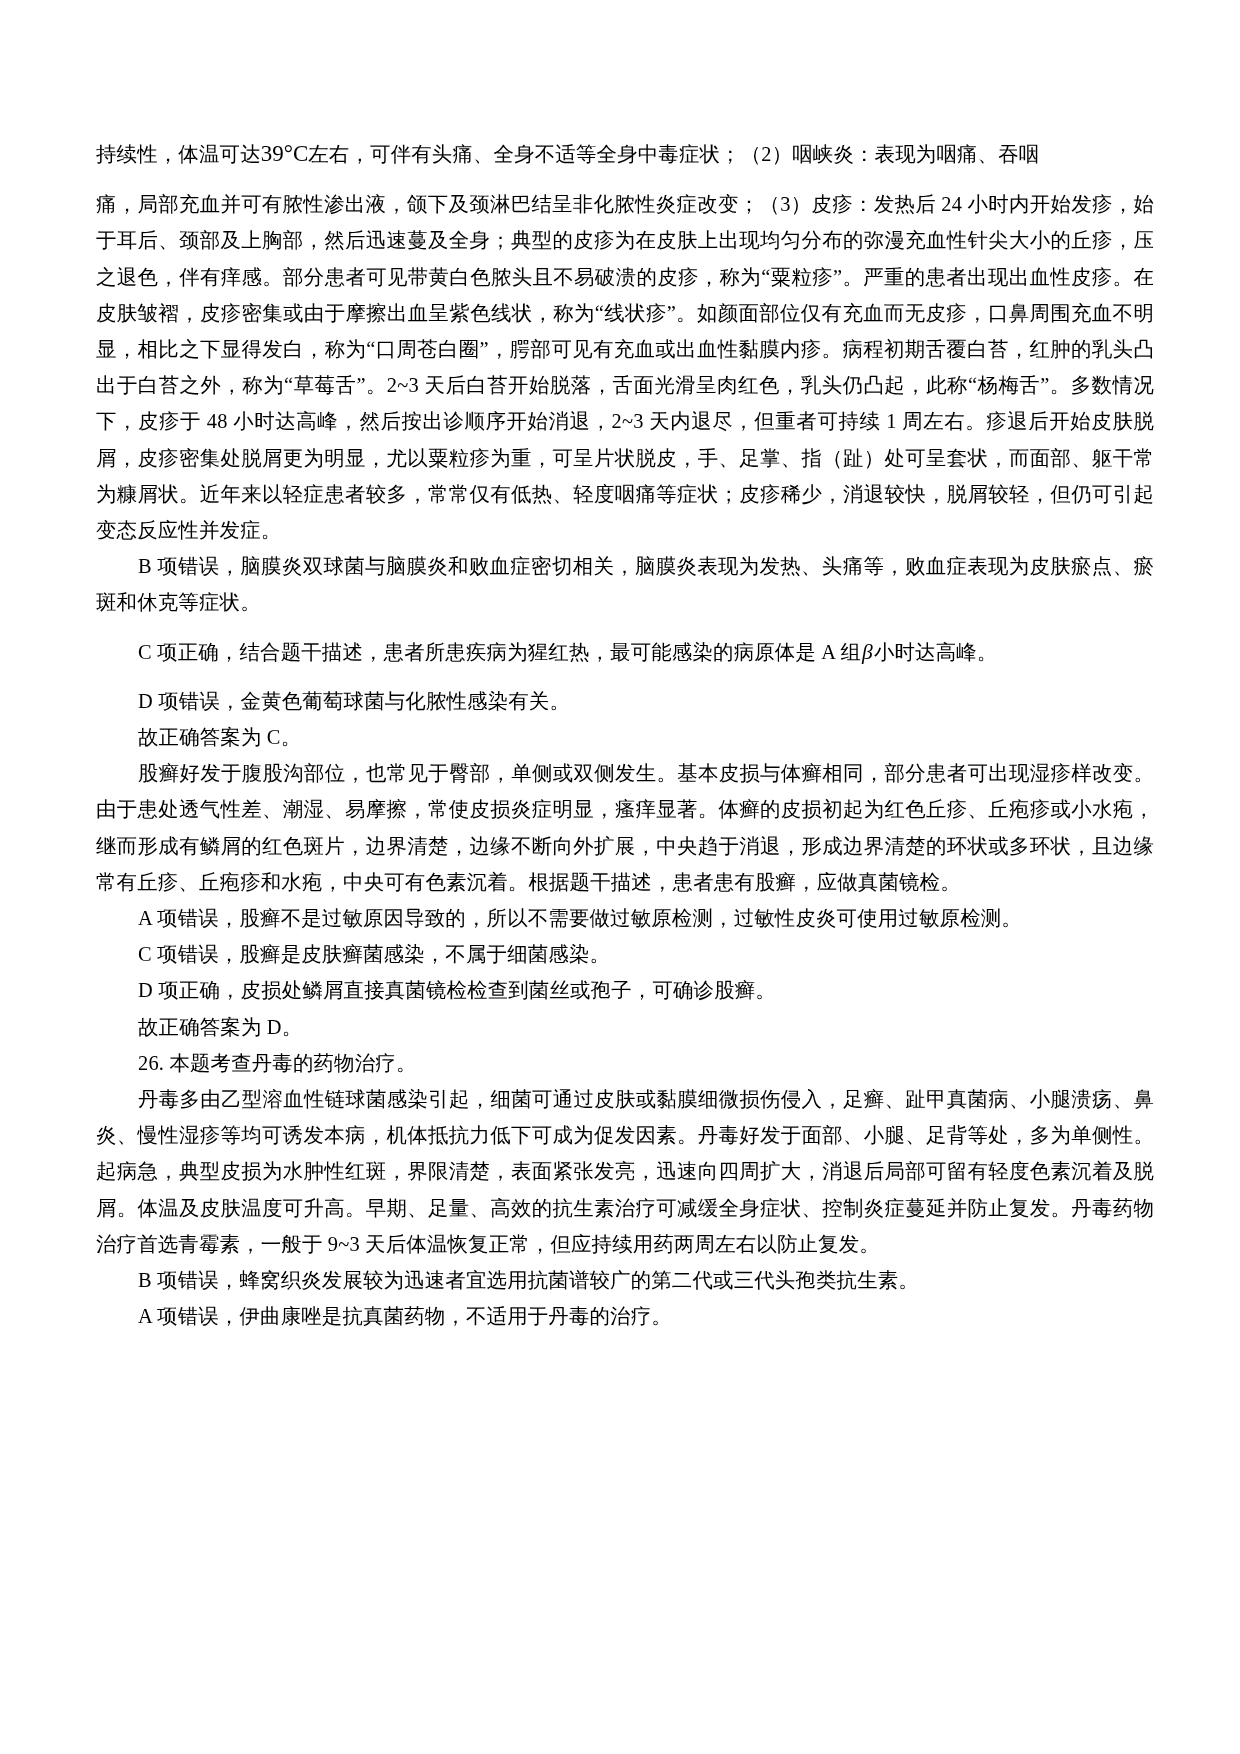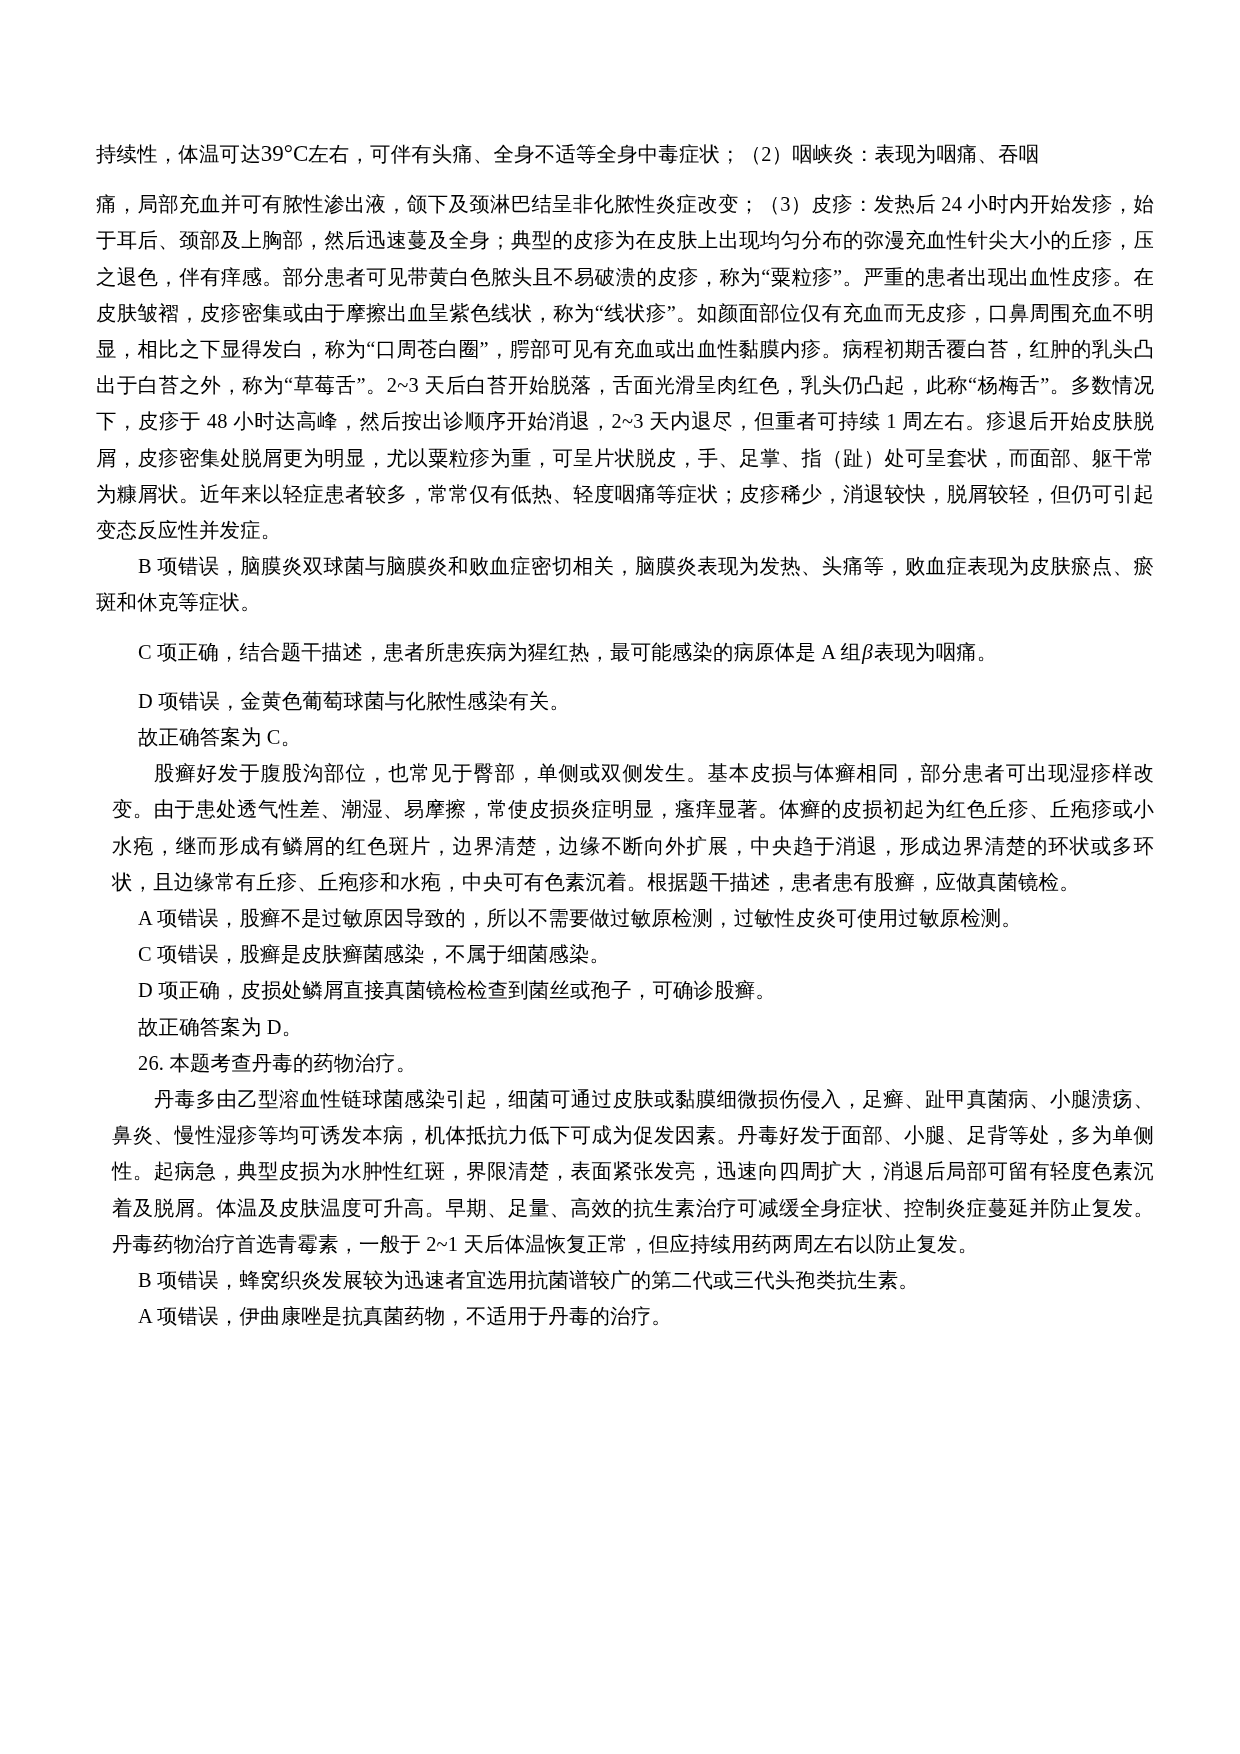--- a/index.html
+++ b/index.html
@@ -35,21 +35,20 @@
     margin: 0;
     font-size: 20.4px;
     line-height: 36.2px;
     text-align: justify;
     text-justify: inter-ideograph;
     letter-spacing: 0.2px;
     color: #000000;
   }
   p.indent {
     text-indent: 42px;
-    margin-left: 16px;
   }
   p.lead-first {
     margin-bottom: 14px;
   }
   p.gap-after {
     margin-bottom: 13px;
   }
   p.gap-before {
     margin-top: 13px;
   }
@@ -97,41 +96,41 @@
 <div class="page">
   <div class="content">
 
     <p class="body lead-first"><span>持续性，体温可达</span><span class="temp">39°C</span><span>左右，可伴有头痛、全身不适等全身中毒症状；（2）咽峡炎：表现为咽痛、吞咽</span></p>
 
     <p class="body">痛，局部充血并可有脓性渗出液，颌下及颈淋巴结呈非化脓性炎症改变；（3）皮疹：发热后 24 小时内开始发疹，始于耳后、颈部及上胸部，然后迅速蔓及全身；典型的皮疹为在皮肤上出现均匀分布的弥漫充血性针尖大小的丘疹，压之退色，伴有痒感。部分患者可见带黄白色脓头且不易破溃的皮疹，称为“粟粒疹”。严重的患者出现出血性皮疹。在皮肤皱褶，皮疹密集或由于摩擦出血呈紫色线状，称为“线状疹”。如颜面部位仅有充血而无皮疹，口鼻周围充血不明显，相比之下显得发白，称为“口周苍白圈”，腭部可见有充血或出血性黏膜内疹。病程初期舌覆白苔，红肿的乳头凸出于白苔之外，称为“草莓舌”。2~3 天后白苔开始脱落，舌面光滑呈肉红色，乳头仍凸起，此称“杨梅舌”。多数情况下，皮疹于 48 小时达高峰，然后按出诊顺序开始消退，2~3 天内退尽，但重者可持续 1 周左右。疹退后开始皮肤脱屑，皮疹密集处脱屑更为明显，尤以粟粒疹为重，可呈片状脱皮，手、足掌、指（趾）处可呈套状，而面部、躯干常为糠屑状。近年来以轻症患者较多，常常仅有低热、轻度咽痛等症状；皮疹稀少，消退较快，脱屑较轻，但仍可引起变态反应性并发症。</p>
 
 
     <p class="body opt-indent">B 项错误，脑膜炎双球菌与脑膜炎和败血症密切相关，脑膜炎表现为发热、头痛等，败血症表现为皮肤瘀点、瘀斑和休克等症状。</p>
 
-    <p class="body opt-indent gap-before gap-after"><span>C 项正确，结合题干描述，患者所患疾病为猩红热，最可能感染的病原体是 A 组</span><span class="beta">β</span><span>表现为咽痛。</span></p>
+    <p class="body opt-indent gap-before gap-after"><span>C 项正确，结合题干描述，患者所患疾病为猩红热，最可能感染的病原体是 A 组</span><span class="beta">β</span><span>小时达高峰。</span></p>
 
     <p class="body opt-indent">D 项错误，金黄色葡萄球菌与化脓性感染有关。</p>
 
     <p class="body opt-indent">故正确答案为 C。</p>
 
 
     <p class="body indent">股癣好发于腹股沟部位，也常见于臀部，单侧或双侧发生。基本皮损与体癣相同，部分患者可出现湿疹样改变。由于患处透气性差、潮湿、易摩擦，常使皮损炎症明显，瘙痒显著。体癣的皮损初起为红色丘疹、丘疱疹或小水疱，继而形成有鳞屑的红色斑片，边界清楚，边缘不断向外扩展，中央趋于消退，形成边界清楚的环状或多环状，且边缘常有丘疹、丘疱疹和水疱，中央可有色素沉着。根据题干描述，患者患有股癣，应做真菌镜检。</p>
 
     <p class="body opt-indent">A 项错误，股癣不是过敏原因导致的，所以不需要做过敏原检测，过敏性皮炎可使用过敏原检测。</p>
 
 
     <p class="body opt-indent">C 项错误，股癣是皮肤癣菌感染，不属于细菌感染。</p>
 
     <p class="body opt-indent">D 项正确，皮损处鳞屑直接真菌镜检检查到菌丝或孢子，可确诊股癣。</p>
 
     <p class="body opt-indent">故正确答案为 D。</p>
 
     <p class="body opt-indent">26. 本题考查丹毒的药物治疗。</p>
 
-    <p class="body indent">丹毒多由乙型溶血性链球菌感染引起，细菌可通过皮肤或黏膜细微损伤侵入，足癣、趾甲真菌病、小腿溃疡、鼻炎、慢性湿疹等均可诱发本病，机体抵抗力低下可成为促发因素。丹毒好发于面部、小腿、足背等处，多为单侧性。起病急，典型皮损为水肿性红斑，界限清楚，表面紧张发亮，迅速向四周扩大，消退后局部可留有轻度色素沉着及脱屑。体温及皮肤温度可升高。早期、足量、高效的抗生素治疗可减缓全身症状、控制炎症蔓延并防止复发。丹毒药物治疗首选青霉素，一般于 2~1 天后体温恢复正常，但应持续用药两周左右以防止复发。</p>
+    <p class="body indent">丹毒多由乙型溶血性链球菌感染引起，细菌可通过皮肤或黏膜细微损伤侵入，足癣、趾甲真菌病、小腿溃疡、鼻炎、慢性湿疹等均可诱发本病，机体抵抗力低下可成为促发因素。丹毒好发于面部、小腿、足背等处，多为单侧性。起病急，典型皮损为水肿性红斑，界限清楚，表面紧张发亮，迅速向四周扩大，消退后局部可留有轻度色素沉着及脱屑。体温及皮肤温度可升高。早期、足量、高效的抗生素治疗可减缓全身症状、控制炎症蔓延并防止复发。丹毒药物治疗首选青霉素，一般于 9~3 天后体温恢复正常，但应持续用药两周左右以防止复发。</p>
 
     <p class="body opt-indent">B 项错误，蜂窝织炎发展较为迅速者宜选用抗菌谱较广的第二代或三代头孢类抗生素。</p>
 
     <p class="body opt-indent">A 项错误，伊曲康唑是抗真菌药物，不适用于丹毒的治疗。</p>
 
     <p class="body opt-indent">C 项正确，丹毒药物治疗首选青霉素。</p>
 
 
     <p class="body opt-indent">故正确答案为 C。</p>
 

